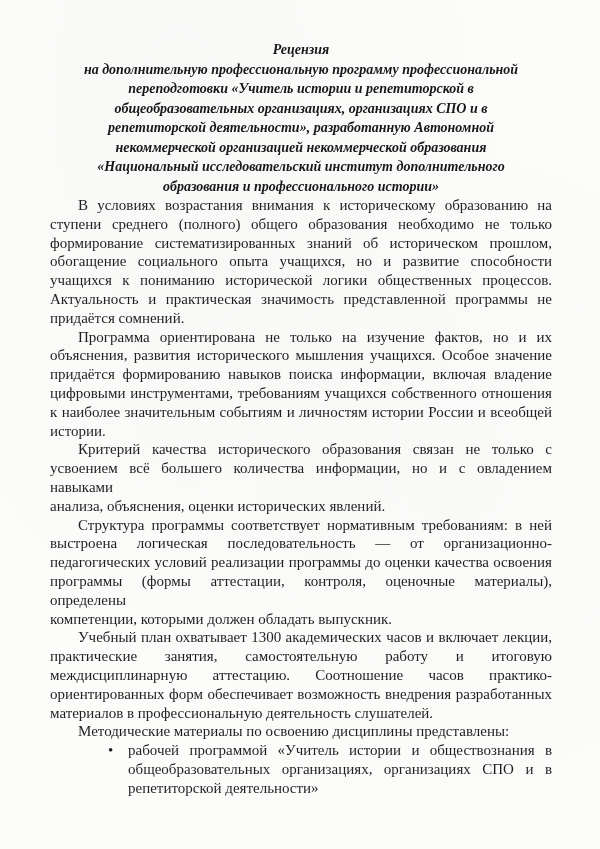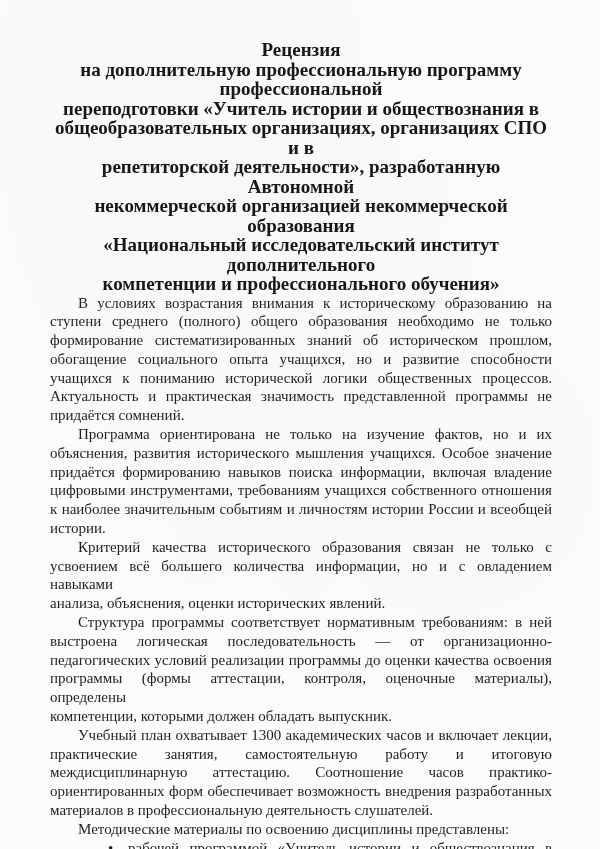--- a/index.html
+++ b/index.html
@@ -17,23 +17,24 @@
       radial-gradient(ellipse at 30% 12%, rgba(0,0,0,0.015), transparent 60%),
       radial-gradient(ellipse at 75% 55%, rgba(0,0,0,0.012), transparent 65%),
       #fcfcfb;
     font-family: "Liberation Serif", "DejaVu Serif", serif;
     color: #1f1f1f;
     overflow: hidden;
   }
   .title {
     text-align: center;
     font-weight: bold;
-    font-size: 19px;
+    font-size: 14px;
     line-height: 19.5px;
     color: #171717;
+    font-style: italic;
   }
   .title-line {
     min-height: 19.5px;
   }
   .doc-body {
     font-size: 15px;
     line-height: 18.8px;
   }
   .para { margin: 0; }
   .line {
@@ -60,26 +61,26 @@
     font-size: 15px;
   }
 </style>
 </head>
 <body>
 
 <div class="page">
   <div class="title">
       <div class="title-line">Рецензия</div>
       <div class="title-line">на дополнительную профессиональную программу профессиональной</div>
-      <div class="title-line">переподготовки «Учитель истории и обществознания в</div>
+      <div class="title-line">переподготовки «Учитель истории и репетиторской в</div>
       <div class="title-line">общеобразовательных организациях, организациях СПО и в</div>
       <div class="title-line">репетиторской деятельности», разработанную Автономной</div>
       <div class="title-line">некоммерческой организацией некоммерческой образования</div>
       <div class="title-line">«Национальный исследовательский институт дополнительного</div>
-      <div class="title-line">компетенции и профессионального обучения»</div>
+      <div class="title-line">образования и профессионального истории»</div>
     </div>
   <div class="doc-body">
       <div class="para">
         <div class="line indent just">В условиях возрастания внимания к историческому образованию на</div>
         <div class="line just">ступени среднего (полного) общего образования необходимо не только</div>
         <div class="line just">формирование систематизированных знаний об историческом прошлом,</div>
         <div class="line just">обогащение социального опыта учащихся, но и развитие способности</div>
         <div class="line just">учащихся к пониманию исторической логики общественных процессов.</div>
         <div class="line just">Актуальность и практическая значимость представленной программы не</div>
         <div class="line">придаётся сомнений.</div>

